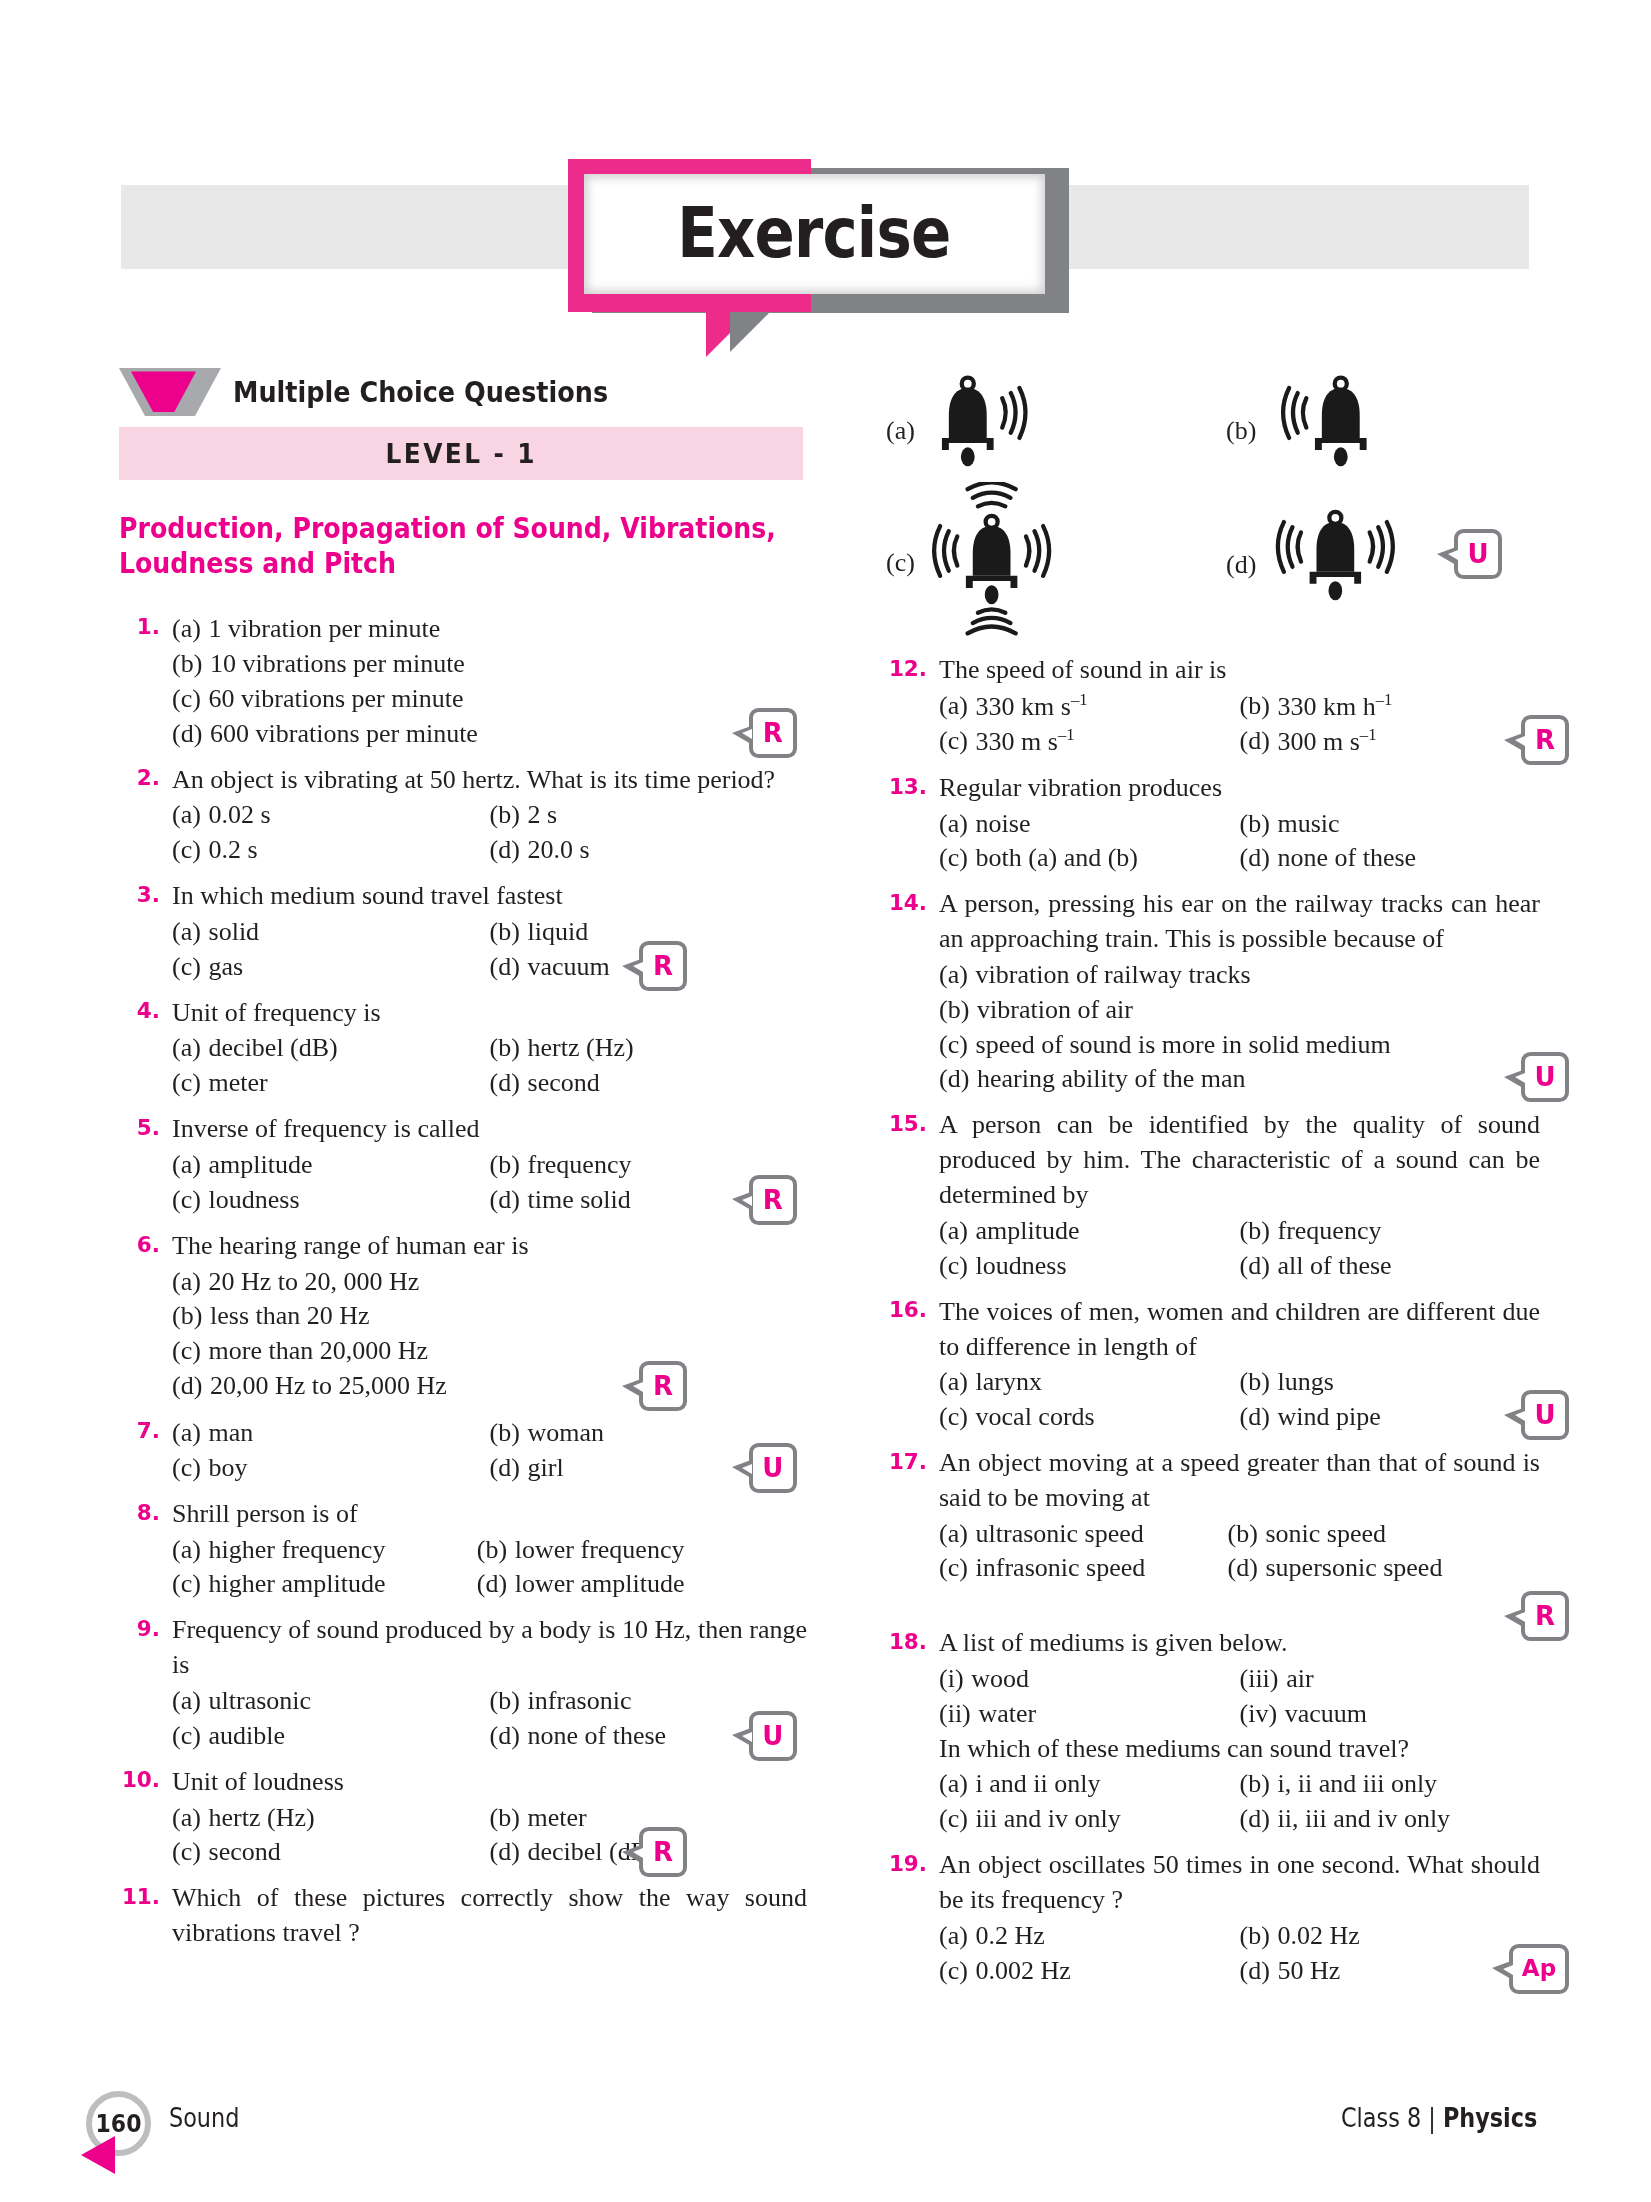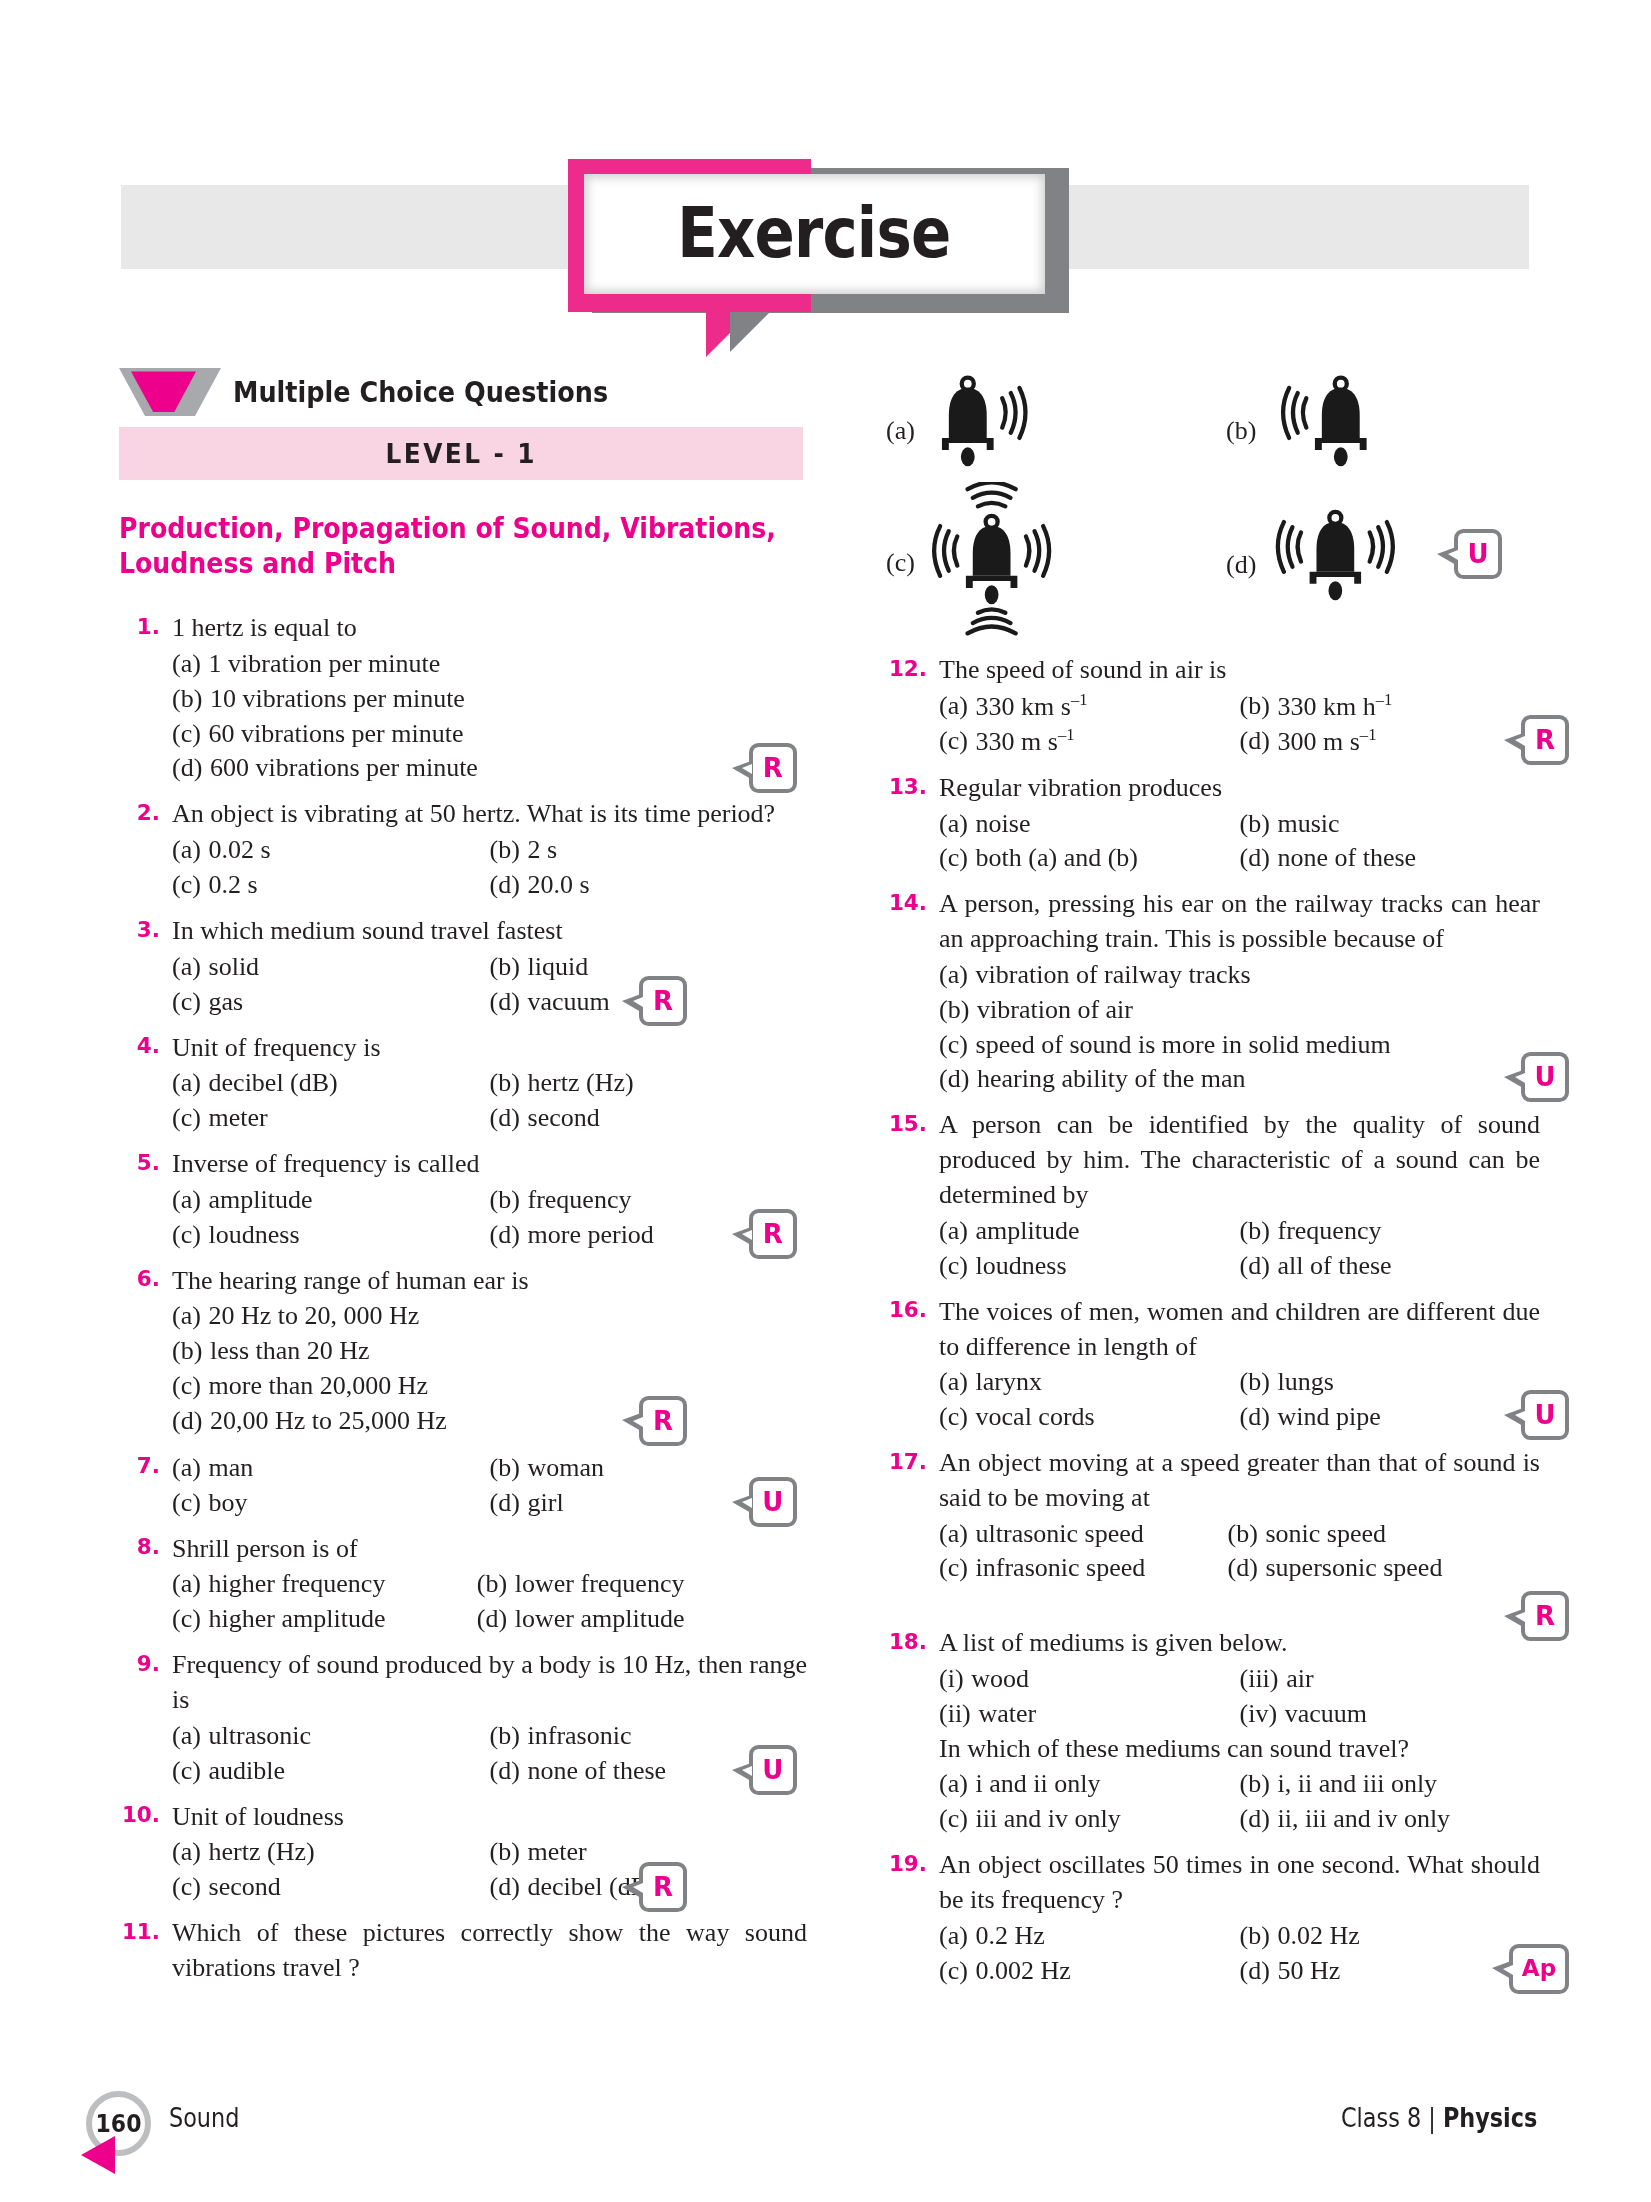--- a/index.html
+++ b/index.html
@@ -250,21 +250,20 @@
   <div class="level-bar">
     <div class="level-text">LEVEL - 1</div>
   </div>
 
   <div class="topic-head">Production, Propagation of Sound, Vibrations, Loudness and Pitch</div>
 
   <div class="qlist" id="left-questions">
       <div class="q">
         <div class="q-num">1.</div>
         <div class="q-body">
-          <div class="q-text">1 hertz is equal to</div>
           <div class="opts">
             <div class="opt-row c1">
               <span class="opt">
                 <span class="lbl">(a)</span>
                 <span>1 vibration per minute</span>
               </span>
             </div>
             <div class="opt-row c1">
               <span class="opt">
                 <span class="lbl">(b)</span>
@@ -418,21 +417,21 @@
             <div class="opt-row">
               <span class="w-half" style="display:flex">
                 <span class="opt">
                   <span class="lbl">(c)</span>
                   <span>loudness</span>
                 </span>
               </span>
               <span class="w-half" style="display:flex">
                 <span class="opt">
                   <span class="lbl">(d)</span>
-                  <span>more period</span>
+                  <span>time solid</span>
                 </span>
               </span>
             </div>
           </div>
         </div>
         <div class="tag" style="right: 10.3px; bottom: -6.9px;">R</div>
       </div>
       <div class="q">
         <div class="q-num">6.</div>
         <div class="q-body">

